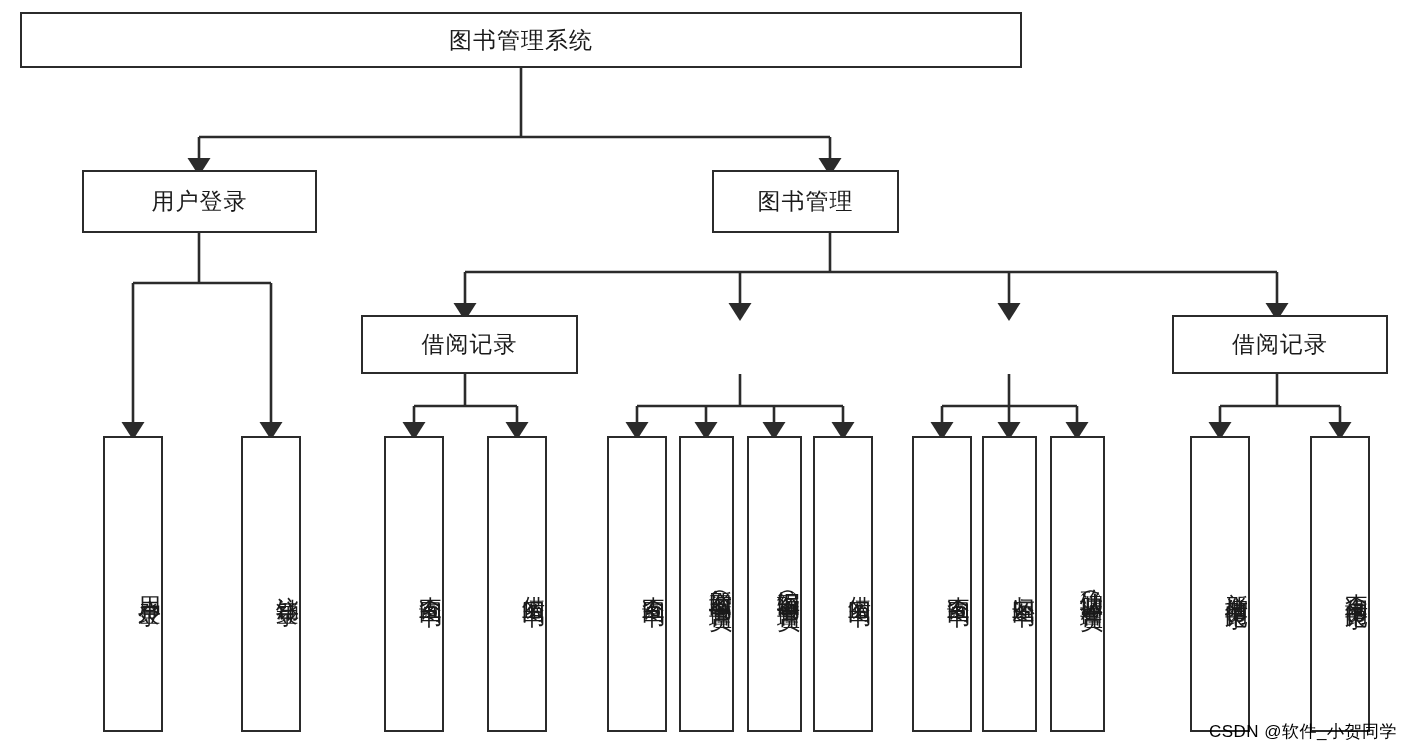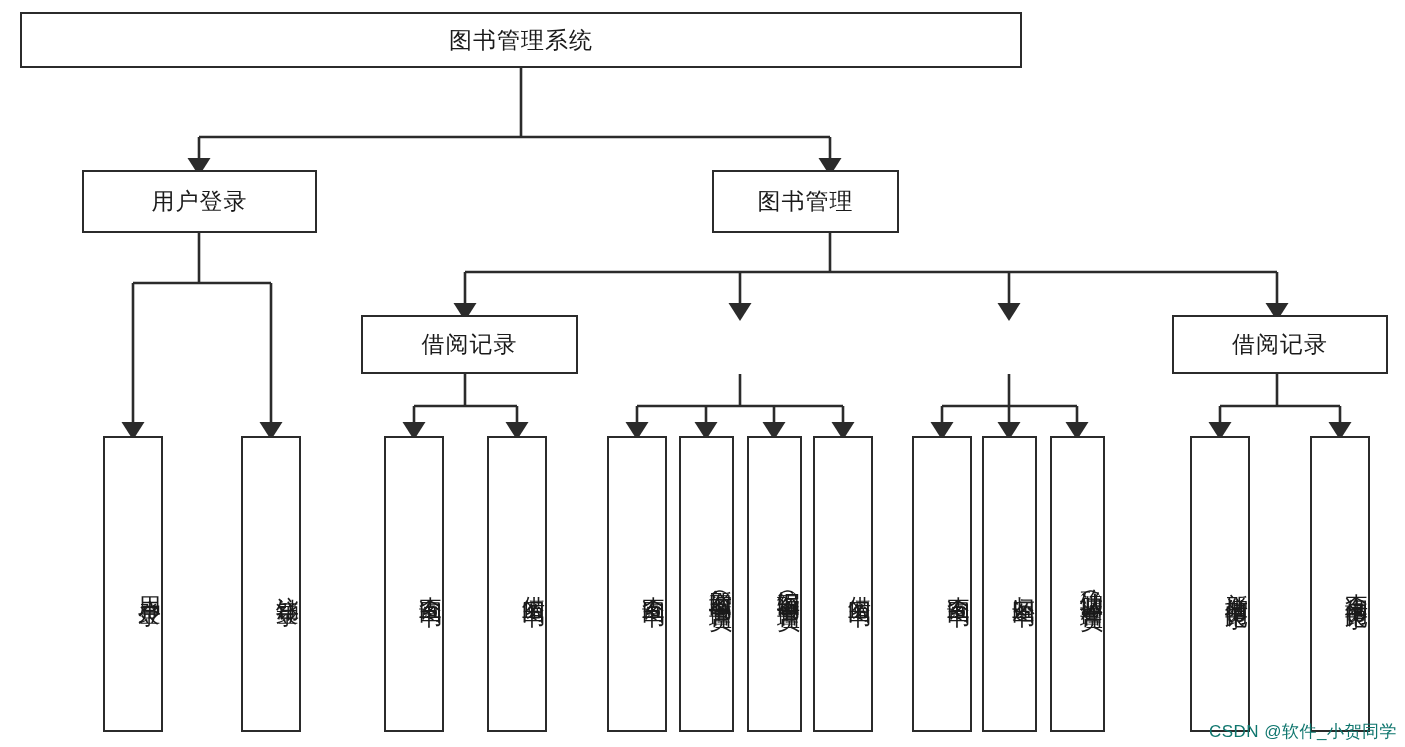--- a/index.html
+++ b/index.html
@@ -38,21 +38,21 @@
   }
   .node.v span{
     writing-mode:vertical-rl;
     text-orientation:upright;
     white-space:nowrap;
   }
   .watermark{
     position:absolute;
     right:8px;bottom:4px;
     font-size:17px;
-    color:#0f766e;
+    color:#000000;
     letter-spacing:0.5px;
     user-select:none;
   }
 </style>
 </head>
 <body>
 
 <div id="canvas">
 
   <svg class="edges" viewBox="0 0 1405 747" xmlns="http://www.w3.org/2000/svg">

